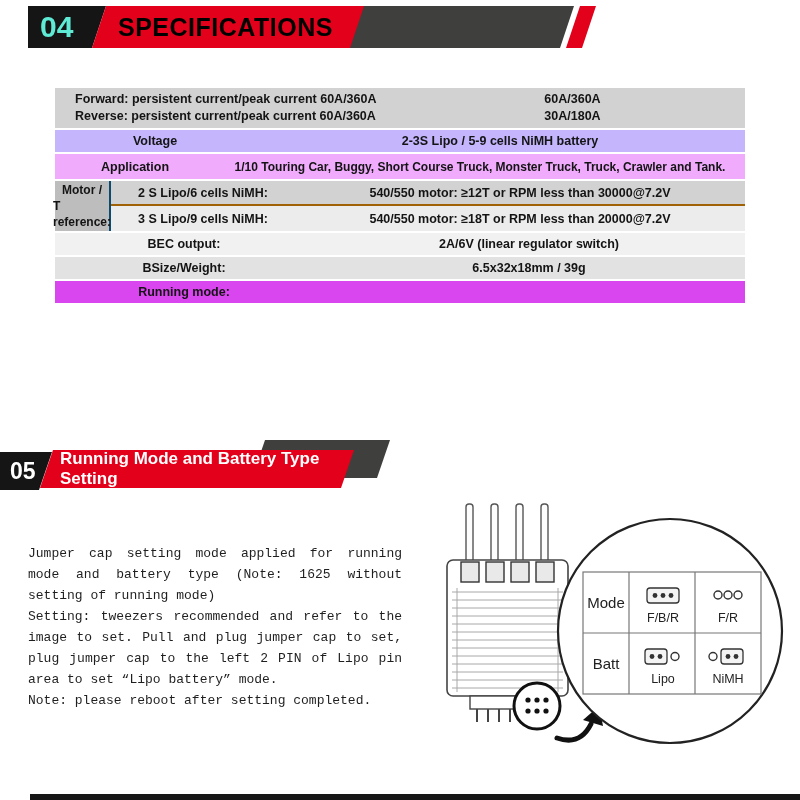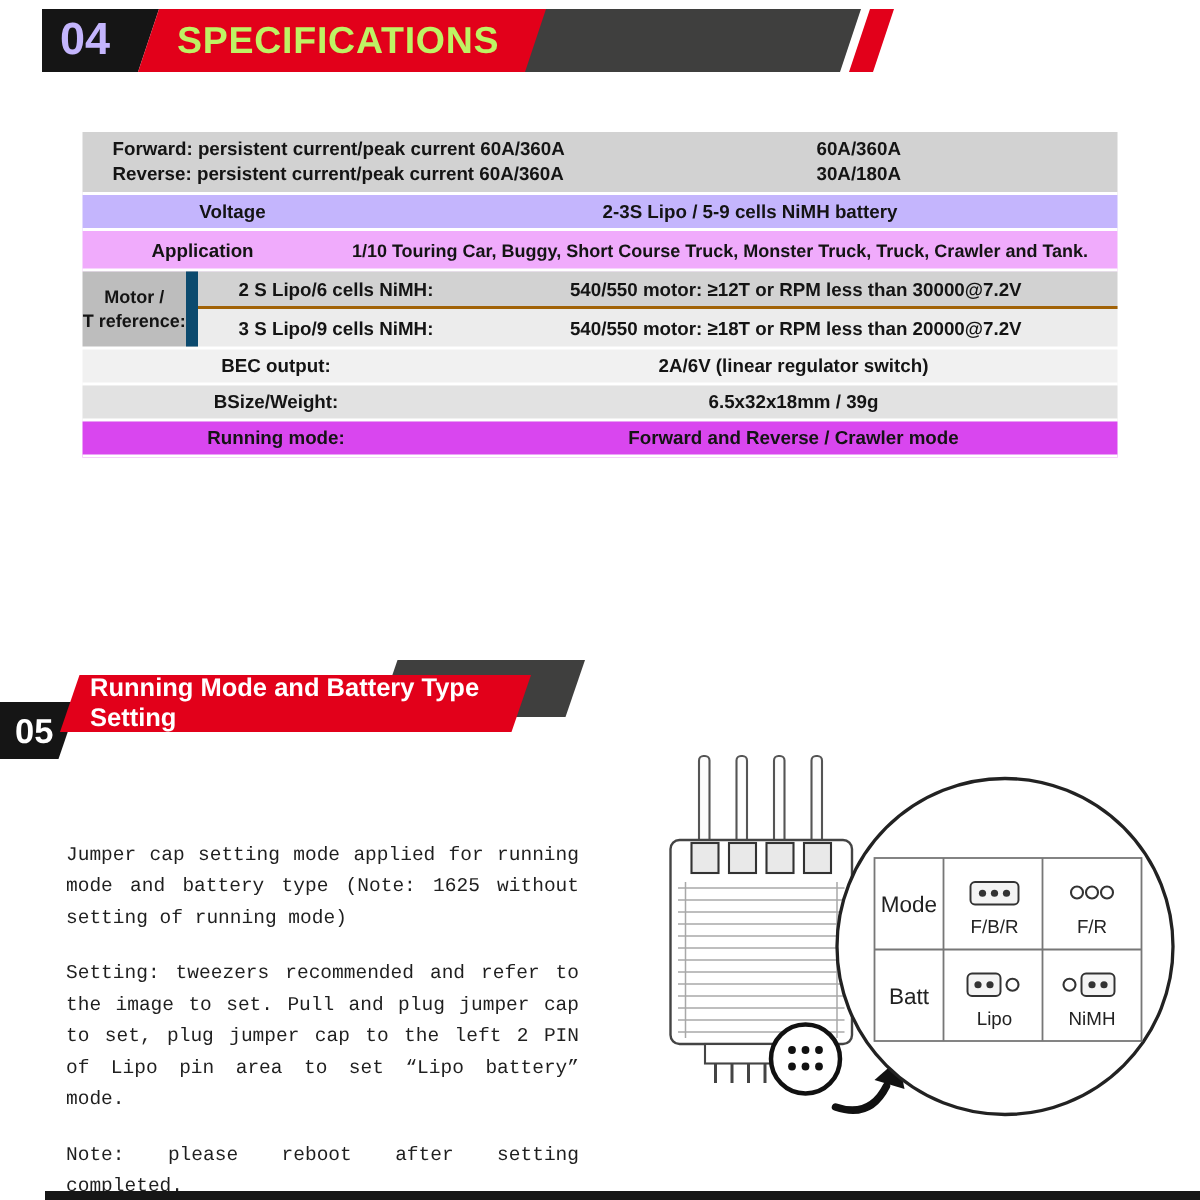--- a/index.html
+++ b/index.html
@@ -8,29 +8,29 @@
   .page{position:relative;width:800px;height:800px;background:#fff;overflow:hidden}
 
   
   .banner04{position:absolute;left:0;top:6px;width:800px;height:42px}
   .b04-gray{position:absolute;left:348px;top:0;width:226px;height:42px;background:var(--banner-gray,#3f3f3e);
     clip-path:polygon(14px 0,100% 0,calc(100% - 14px) 100%,0 100%)}
   .b04-sliver{position:absolute;left:566px;top:0;width:30px;height:42px;background:var(--accent-red,#e2001a);
     clip-path:polygon(14px 0,100% 0,calc(100% - 14px) 100%,0 100%)}
   .b04-num{position:absolute;left:28px;top:0;width:78px;height:42px;background:var(--banner-dark,#151515);
     clip-path:polygon(0 0,100% 0,calc(100% - 14px) 100%,0 100%);
-    color:#c4b5fd;font-weight:bold;font-size:30px;display:flex;align-items:center;padding-left:12px}
+    color:#5eead4;font-weight:bold;font-size:30px;display:flex;align-items:center;padding-left:12px}
   .b04-title{position:absolute;left:92px;top:0;width:272px;height:42px;background:var(--accent-red,#e2001a);
     clip-path:polygon(14px 0,100% 0,calc(100% - 14px) 100%,0 100%);
-    color:#bef264;font-weight:bold;font-size:25px;letter-spacing:.5px;display:flex;align-items:center;padding-left:26px}
+    color:#000000;font-weight:bold;font-size:25px;letter-spacing:.5px;display:flex;align-items:center;padding-left:26px}
 
   .banner05{position:absolute;left:0;top:440px;width:420px;height:50px}
   .b05-gray{position:absolute;left:252px;top:0;width:138px;height:38px;background:var(--banner-gray,#3f3f3e);
     clip-path:polygon(13px 0,100% 0,calc(100% - 13px) 100%,0 100%)}
-  .b05-num{position:absolute;left:0;top:28px;width:52px;height:38px;background:var(--banner-dark,#151515);
+  .b05-num{position:absolute;left:0;top:12px;width:52px;height:38px;background:var(--banner-dark,#151515);
     clip-path:polygon(0 0,100% 0,calc(100% - 13px) 100%,0 100%);
     color:#fff;font-weight:bold;font-size:23px;display:flex;align-items:center;padding-left:10px}
   .b05-title{position:absolute;left:40px;top:10px;width:314px;height:38px;background:var(--accent-red,#e2001a);
     clip-path:polygon(13px 0,100% 0,calc(100% - 13px) 100%,0 100%);
     color:#fff;font-weight:bold;font-size:17px;display:flex;align-items:center;padding-left:20px}
 
   
   .spec-table{position:absolute;left:55px;top:88px;width:690px;font-weight:bold}
   .trow{display:flex;border-bottom:2px solid #fff;align-items:stretch}
   .tlabel{width:258px;display:flex;align-items:center;justify-content:center;text-align:center;font-size:12.5px}
@@ -40,37 +40,37 @@
   .r-model .tlabel,.r-model .tvalue{font-size:13.5px}
   .r-current{height:42px;background:#d2d2d2}
   .r-current .tlabel{width:345px;align-items:flex-start;justify-content:center;flex-direction:column;text-align:left;padding-left:20px;line-height:1.4}
   .r-current .tvalue{line-height:1.4}
   .r-voltage{height:24px;background:#c4b5fd}
   .r-voltage .tlabel{width:200px}
   .r-application{height:27px;background:#f0abfc}
   .r-application .tlabel{width:160px}
   .r-application .tvalue{font-size:12px}
   .r-motor{background:transparent;border-bottom:2px solid #fff}
-  .tmotor-label{width:77px;background:#bdbdbd;border-right:8px solid #0c4a6e;display:flex;flex-direction:column;align-items:center;justify-content:center;font-size:12px;line-height:1.35}
+  .tmotor-label{width:56px;background:#bdbdbd;border-right:2px solid #0c4a6e;display:flex;flex-direction:column;align-items:center;justify-content:center;font-size:12px;line-height:1.35}
   .tmotor-rows{flex:1;display:flex;flex-direction:column}
   .msub{display:flex;height:25px}
   .msub:first-child{border-bottom:2px solid #a16207}
   .msub-label{width:184px;display:flex;align-items:center;justify-content:center;font-size:12.5px}
   .msub-value{flex:1;display:flex;align-items:center;justify-content:center;font-size:12.5px}
   .msub1{background:#d2d2d2}
   .msub2{background:#ececec}
   .r-bec{height:24px;background:#f1f1f1}
   .r-size{height:24px;background:#e2e2e2}
   .r-mode{height:24px;background:#d946ef}
 
   
   .instructions{position:absolute;left:28px;top:543px;width:374px;
     font-family:"Liberation Mono","DejaVu Sans Mono",monospace;
     font-size:13px;line-height:1.62;color:#1f1f1f;text-align:justify}
-  .instructions p{margin:16px}
+  .instructions p{margin:0}
 
   
   .illustration{position:absolute;left:425px;top:498px;width:375px;height:272px}
   .illustration svg text{font-family:"Liberation Sans",sans-serif;fill:#222}
 
   .bottom-bar{position:absolute;left:30px;top:794px;width:770px;height:6px;background:#161616}
 </style>
 </head>
 <body>
 
@@ -129,21 +129,20 @@
       <div class="tvalue">2A/6V (linear regulator switch)</div>
     </div>
 
     <div class="trow r-size">
       <div class="tlabel">BSize/Weight:</div>
       <div class="tvalue">6.5x32x18mm / 39g</div>
     </div>
 
     <div class="trow r-mode">
       <div class="tlabel">Running mode:</div>
-      <div class="tvalue">Forward and Reverse / Crawler mode</div>
     </div>
 
   </div>
 
   <div class="banner05">
     <div class="b05-gray"></div>
     <div class="b05-num">05</div>
     <div class="b05-title">Running Mode and Battery Type Setting</div>
   </div>
 

